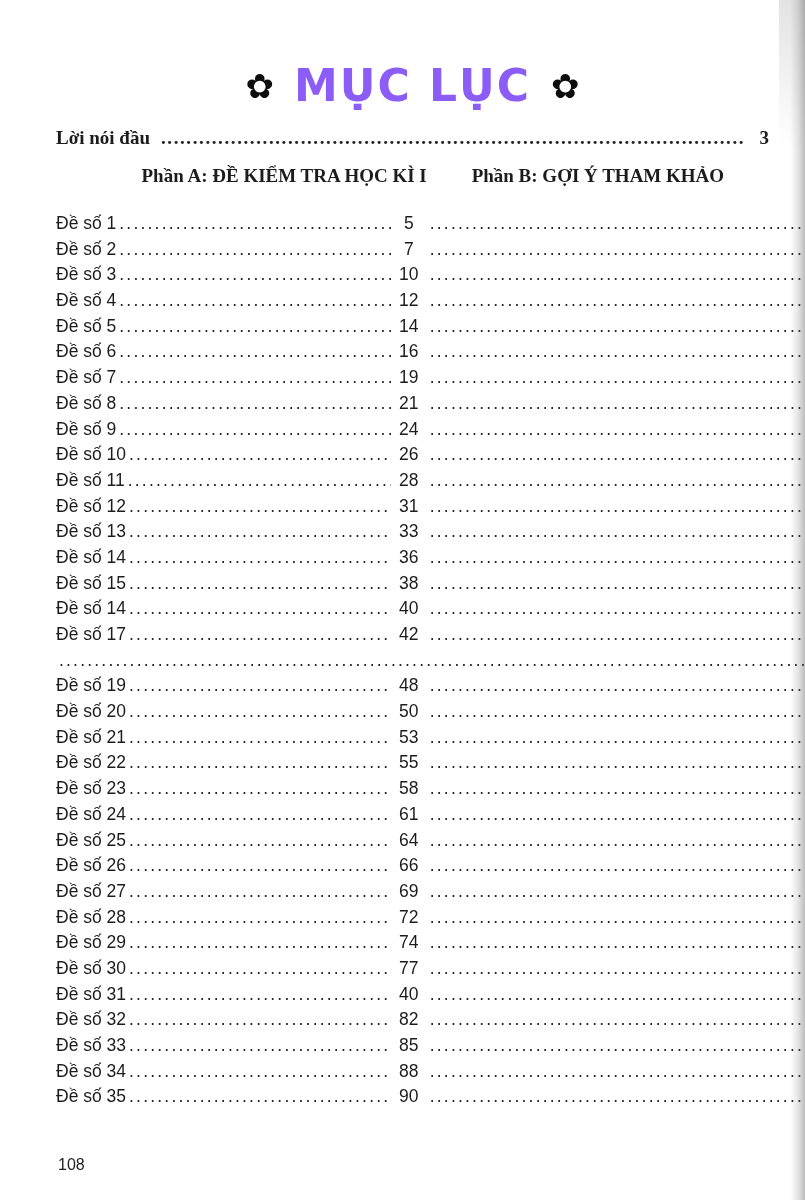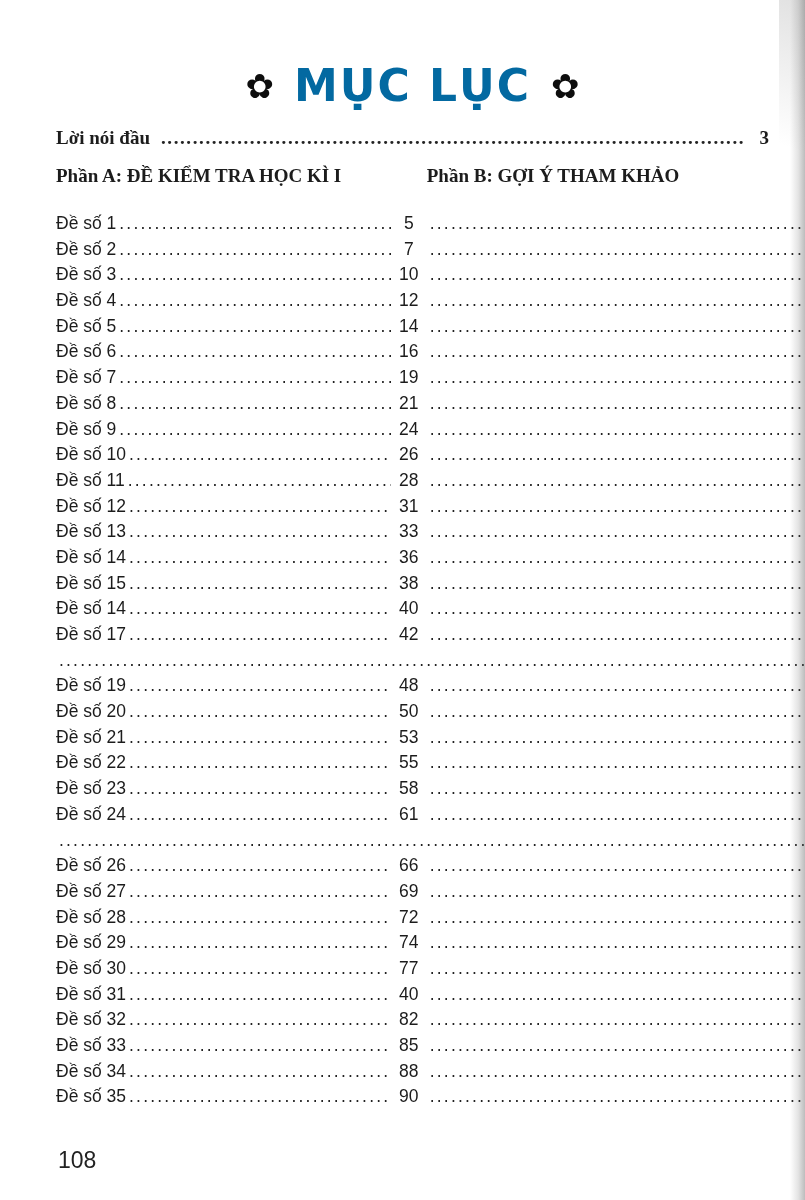--- a/index.html
+++ b/index.html
@@ -33,21 +33,21 @@
   .title-row {
     display:flex; justify-content:center; align-items:center;
     gap:20px; margin:0 0 16px 0;
   }
   .title-text {
     margin:0;
     font-family:"DejaVu Sans", sans-serif;
     font-weight:800;
     font-size:44px;
     letter-spacing:2px;
-    color:#0369a1;
+    color:#8b5cf6;
   }
   .flower {
     font-size:34px; line-height:1; color:#0d0d0d;
   }
 
   
   .preface-row {
     display:flex; align-items:baseline;
     font-family:"Liberation Serif", serif;
     font-weight:bold; font-size:19px;
@@ -57,22 +57,22 @@
   .preface-label { white-space:nowrap; }
   .preface-page { white-space:nowrap; min-width:18px; text-align:right; }
 
   
   .headers-row {
     display:flex;
     font-family:"Liberation Serif", serif;
     font-weight:bold; font-size:19px;
     margin:8px 0 24px 0;
   }
-  .header-a { width:52%; text-align:left;font-family:Liberation Serif, serif; }
-  .header-b { flex:1; }
+  .header-a { width:52%; text-align:right;font-family:Liberation Serif, serif; }
+  .header-b { flex:1; text-align:center; }
 
   
   .toc-list { }
   .row {
     display:flex; align-items:baseline;
     font-size:17.5px;
     line-height:25.7px;
     height:25.7px;
   }
   .row-left {
@@ -97,21 +97,21 @@
   }
   .leader::after {
     content:"..................................................................................................................................................................";
     letter-spacing:2.2px;
   }
   .bold-leader::after { font-weight:bold; letter-spacing:1.6px; }
 
   
   .footer {
     position:absolute; left:58px; bottom:26px;
-    font-size:23px; color:#222;
+    font-size:16px; color:#222;
     font-family:"Liberation Sans", sans-serif;
   }
 </style>
 </head>
 <body>
 
 <div class="page">
   <div class="content">
 
     <div class="title-row">
@@ -409,20 +409,25 @@
       <span class="leader"></span>
       <span class="page-a">61</span>
     </div>
     <div class="row-right">
       <span class="leader"></span>
 
     </div>
   </div>
 
   <div class="row">
+    <div class="row-left">
+      <span class="row-label">Đề số 25</span>
+      <span class="leader"></span>
+      <span class="page-a">64</span>
+    </div>
     <div class="row-right">
       <span class="leader"></span>
 
     </div>
   </div>
 
   <div class="row">
     <div class="row-left">
       <span class="row-label">Đề số 26</span>
       <span class="leader"></span>

